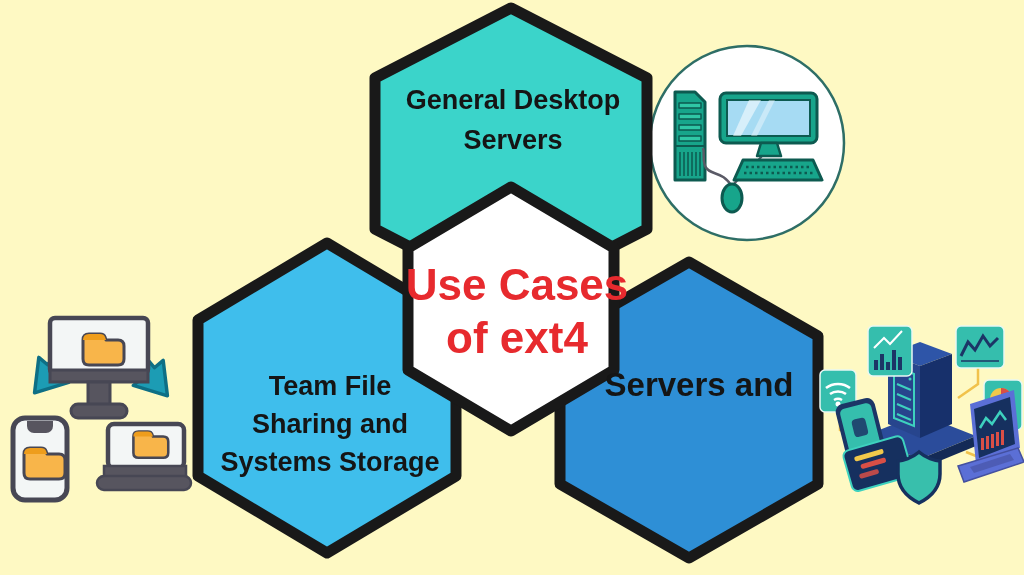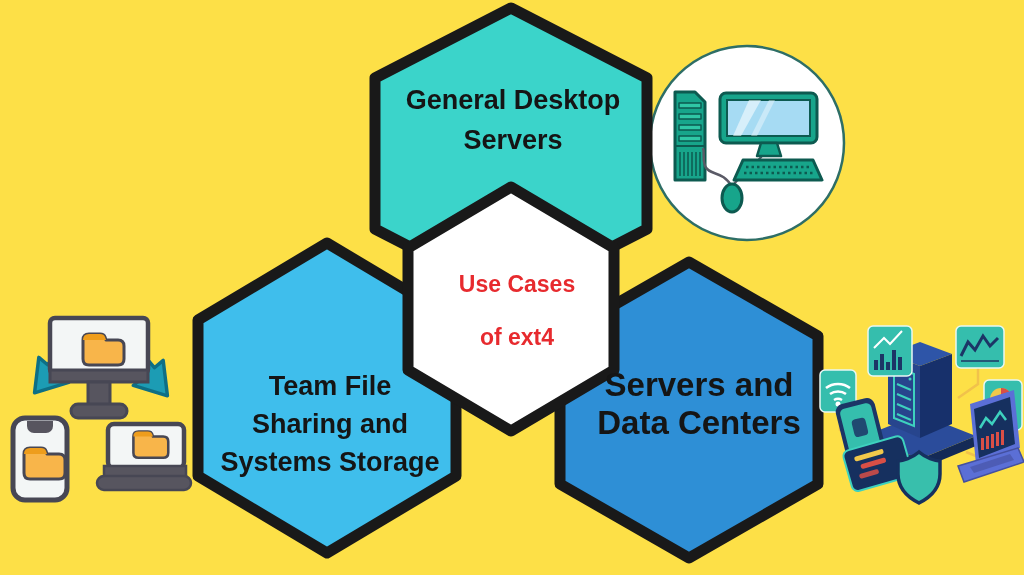--- a/index.html
+++ b/index.html
@@ -5,34 +5,34 @@
   html,body{margin:0;padding:0;}
   .page{
     position:relative;width:1024px;height:575px;overflow:hidden;
     font-family:"Liberation Sans",sans-serif;background:#FDE7C3;
   }
   .layer{position:absolute;left:0;top:0;}
   .hex{stroke:#191919;stroke-width:11;stroke-linejoin:round;}
   .label{position:absolute;font-weight:700;color:#151515;text-align:center;z-index:5;}
   .label .ln{display:block;}
   .lbl-top{left:353px;top:80px;width:320px;font-size:27px;line-height:40px;}
-  .lbl-center{left:377px;top:258px;width:280px;font-size:23px;line-height:53px;}
+  .lbl-center{left:377px;top:258px;width:280px;font-size:44px;line-height:53px;}
   .lbl-left{left:180px;top:343px;width:300px;font-size:27px;line-height:38px;margin-top:24px;}
   .lbl-right{left:559px;top:366px;width:280px;font-size:33px;line-height:38px;}
   svg{display:block;}
   .illus{position:absolute;z-index:4;}
   .illus-circle{left:645px;top:42px;z-index:1;}
   .illus-left{left:5px;top:297px;}
   .illus-right{left:818px;top:320px;}
   .hexsvg{z-index:2;}
 </style>
 </head>
 <body>
 
-<div class="page" style="background: #fde047;">
+<div class="page" style="background: #fef9c3;">
 
   <svg class="illus illus-circle" width="204" height="202" viewBox="0 0 204 202">
     <circle cx="102" cy="101" r="97" fill="#FFFFFF" stroke="#2E6E66" stroke-width="2.5"></circle>
     <g stroke="#0D5A50" stroke-linejoin="round">
       <path d="M30,50 h20 l10,10 v78 h-30 z" fill="#17A58B" stroke-width="3"></path>
       <rect x="34" y="61" width="22" height="5" fill="#2FC7A6" stroke-width="1.5"></rect>
       <rect x="34" y="72" width="22" height="5" fill="#2FC7A6" stroke-width="1.5"></rect>
       <rect x="34" y="83" width="22" height="5" fill="#2FC7A6" stroke-width="1.5"></rect>
       <rect x="34" y="94" width="22" height="5" fill="#2FC7A6" stroke-width="1.5"></rect>
       <path d="M30,104 h30" fill="none" stroke-width="2"></path>
@@ -70,21 +70,20 @@
     <span class="ln">Use Cases</span>
     <span class="ln">of ext4</span>
   </div>
   <div class="label lbl-left">
     <span class="ln">Team File</span>
     <span class="ln">Sharing and</span>
     <span class="ln">Systems Storage</span>
   </div>
   <div class="label lbl-right">
     <span class="ln">Servers and</span>
-    <span class="ln">Data Centers</span>
   </div>
 
   <svg class="illus illus-left" width="200" height="215" viewBox="0 0 200 215">
     <defs>
       <g id="folder">
         <path d="M4,10 q0,-6 6,-6 h11 q4,0 5,3 l1,3 h12 q6,0 6,6 v13 q0,6 -6,6 h-29 q-6,0 -6,-6 z" fill="#F8B54A" stroke="#474754" stroke-width="3" stroke-linejoin="round"></path>
         <path d="M4,10 q0,-6 6,-6 h11 q4,0 5,3 l1,3 h-23 z" fill="#EE9D1C" stroke="none"></path>
       </g>
     </defs>
     <g transform="translate(68,50) rotate(40) scale(1.15)">

